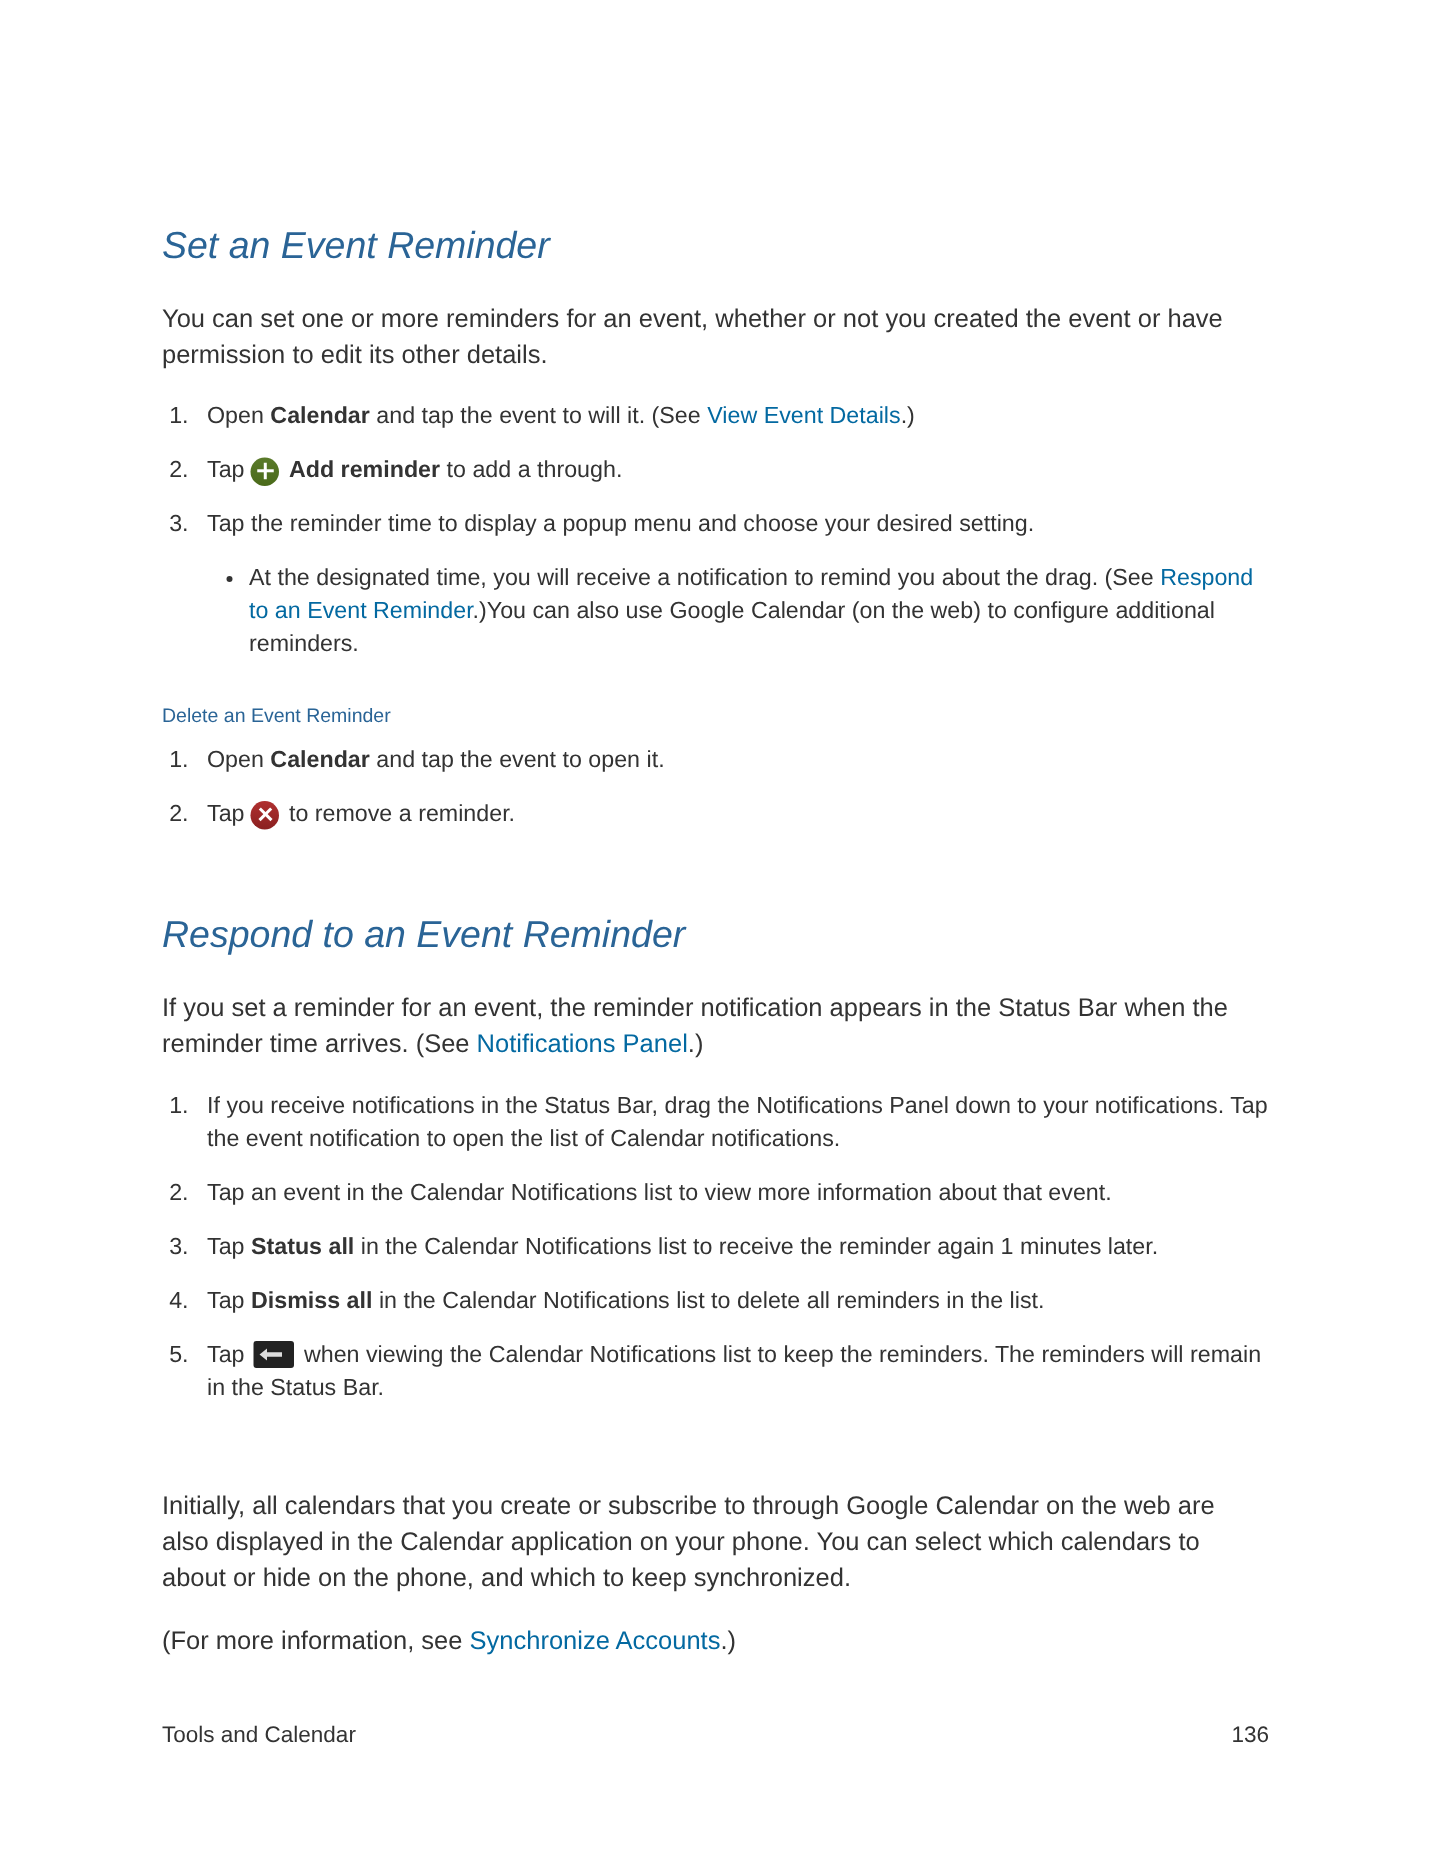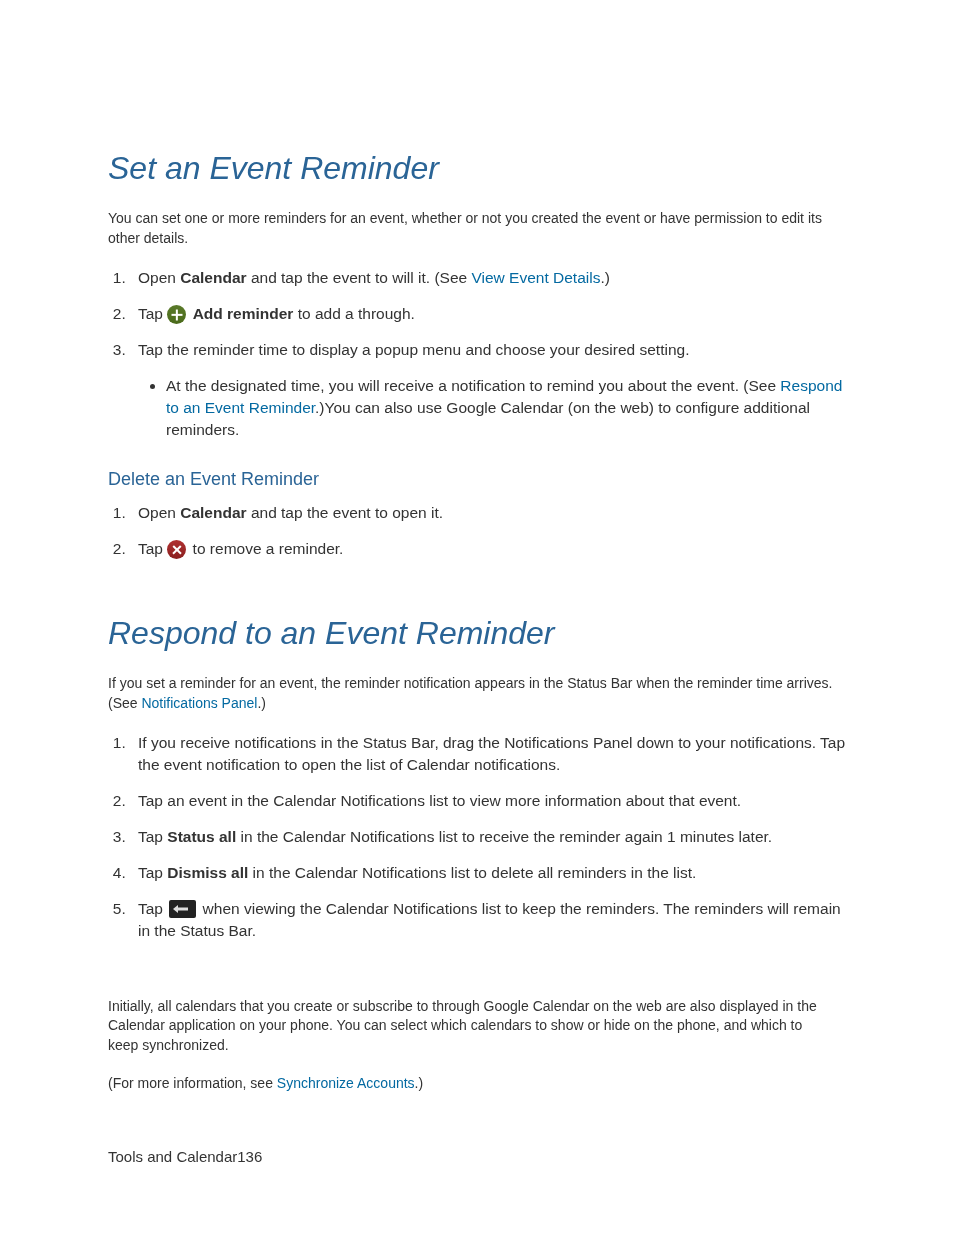--- a/index.html
+++ b/index.html
@@ -13,31 +13,31 @@
   .page {
     padding: 150px 108px 60px 108px;
     box-sizing: border-box;
     min-height: 1235px;
     position: relative;
   }
   h2.section-heading {
     color: #2a6496;
     font-style: italic;
     font-weight: normal;
-    font-size: 32px;
+    font-size: 25px;
     margin: 0 0 22px 0;
   }
   h3.subsection-heading {
     color: #2a6496;
     font-weight: normal;
-    font-size: 18px;
+    font-size: 13px;
     margin: 28px 0 12px 0;
   }
   p.body {
-    font-size: 14px;
+    font-size: 17px;
     line-height: 1.42;
     margin: 0 12px 18px 0;
     color: #333;
   }
   ol.steps {
     margin: 0 0 10px 0;
     padding-left: 22px;
     font-size: 15.5px;
     line-height: 1.42;
     color: #333;
@@ -111,20 +111,21 @@
     position: absolute;
     left: 3px;
     top: 3px;
   }
   .footer {
     position: absolute;
     bottom: 70px;
     left: 108px;
     right: 108px;
     display: flex;
+    justify-content: space-between;
     font-size: 15px;
     color: #333;
   }
   .section-block {
     margin-bottom: 55px;
   }
 </style>
 </head>
 <body>
 
@@ -137,21 +138,21 @@
       <li>
         <span>Open </span><strong>Calendar</strong><span> and tap the event to will it. (See </span><a href="#" class="link">View Event Details</a><span>.)</span>
       </li>
       <li>
         <span>Tap </span><span class="icon-circle icon-plus"></span> <strong>Add reminder</strong><span> to add a through.</span>
       </li>
       <li>
         <span>Tap the reminder time to display a popup menu and choose your desired setting.</span>
         <ul class="sub">
           <li>
-            <span>At the designated time, you will receive a notification to remind you about the event. (See </span><a href="#" class="link">Respond to an Event Reminder</a><span>.)You can also use Google Calendar (on the web) to configure additional reminders.</span>
+            <span>At the designated time, you will receive a notification to remind you about the drag. (See </span><a href="#" class="link">Respond to an Event Reminder</a><span>.)You can also use Google Calendar (on the web) to configure additional reminders.</span>
           </li>
         </ul>
       </li>
     </ol>
 
     <h3 class="subsection-heading">Delete an Event Reminder</h3>
     <ol class="steps">
       <li>
         <span>Open </span><strong>Calendar</strong><span> and tap the event to open it.</span>
       </li>
@@ -177,21 +178,21 @@
       </li>
       <li>
         <span>Tap </span><span class="icon-back"><svg width="21" height="12" viewBox="0 0 21 12">
               <path d="M1 6 L6 2 L6 4.5 L16 4.5 L16 7.5 L6 7.5 L6 10 Z" fill="#ddd"></path>
             </svg></span><span> when viewing the Calendar Notifications list to keep the reminders. The reminders will remain in the Status Bar.</span>
       </li>
     </ol>
   </div>
 
   <div class="section-block">
-    <p class="body">Initially, all calendars that you create or subscribe to through Google Calendar on the web are also displayed in the Calendar application on your phone. You can select which calendars to show or hide on the phone, and which to keep synchronized.</p>
+    <p class="body">Initially, all calendars that you create or subscribe to through Google Calendar on the web are also displayed in the Calendar application on your phone. You can select which calendars to about or hide on the phone, and which to keep synchronized.</p>
     <p class="body">
       <span>(For more information, see </span><a href="#" class="link">Synchronize Accounts</a><span>.)</span>
     </p>
   </div>
 
   <div class="footer">
     <span>Tools and Calendar</span>
     <span>136</span>
   </div>
 </div>

